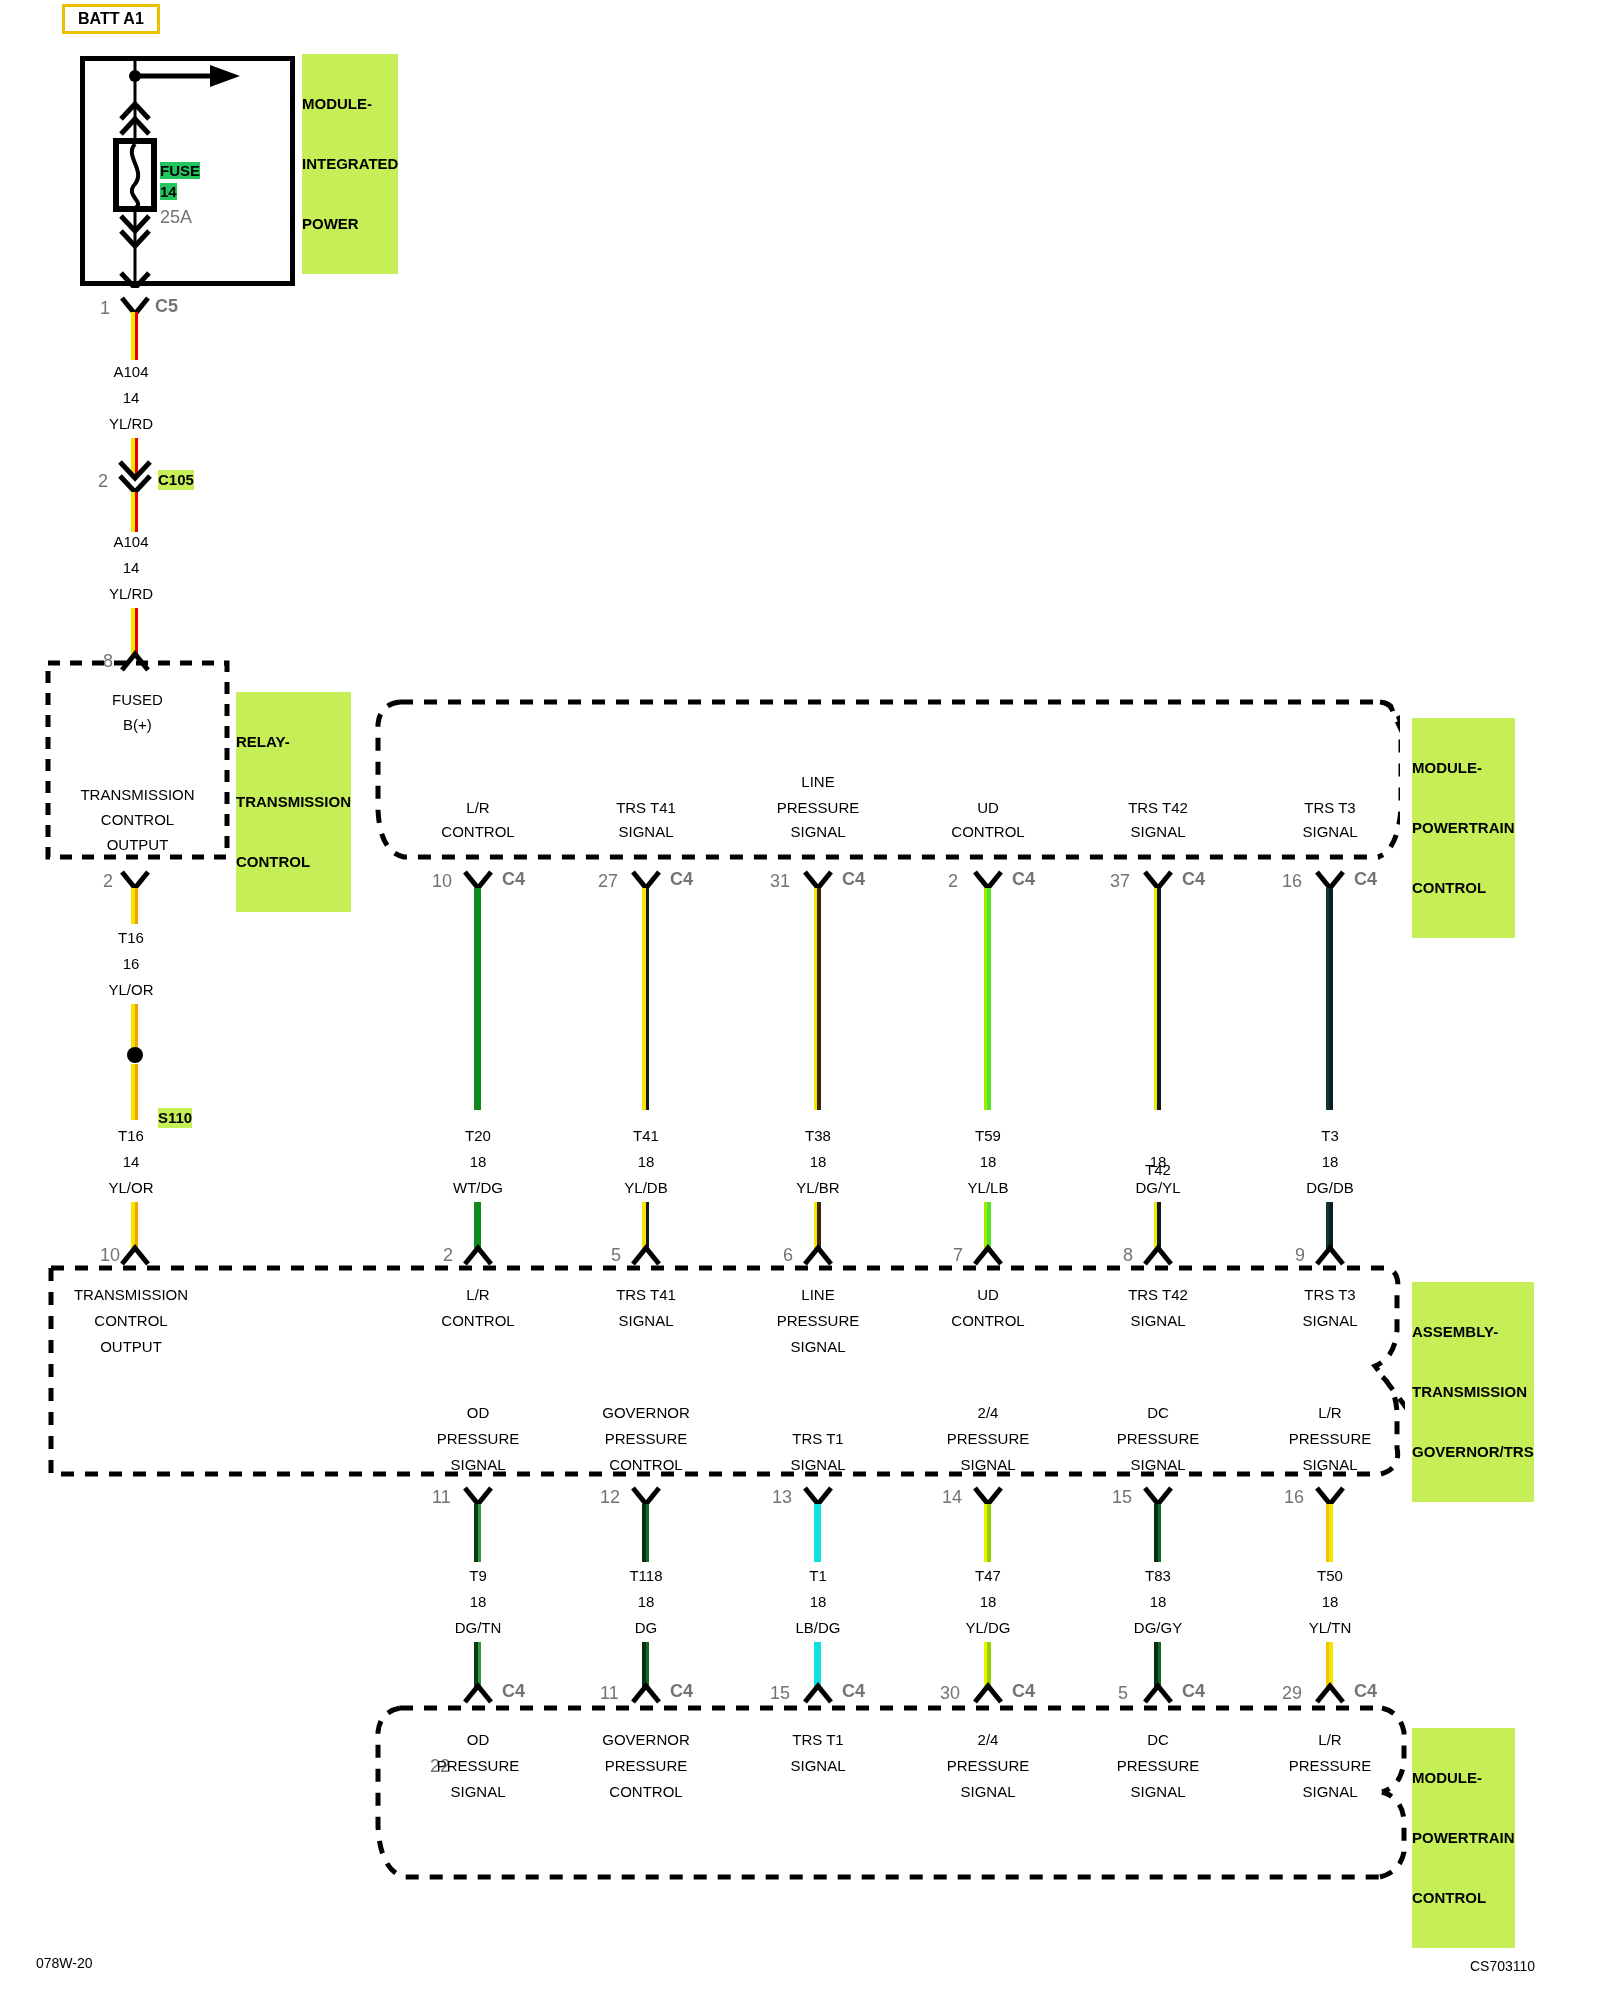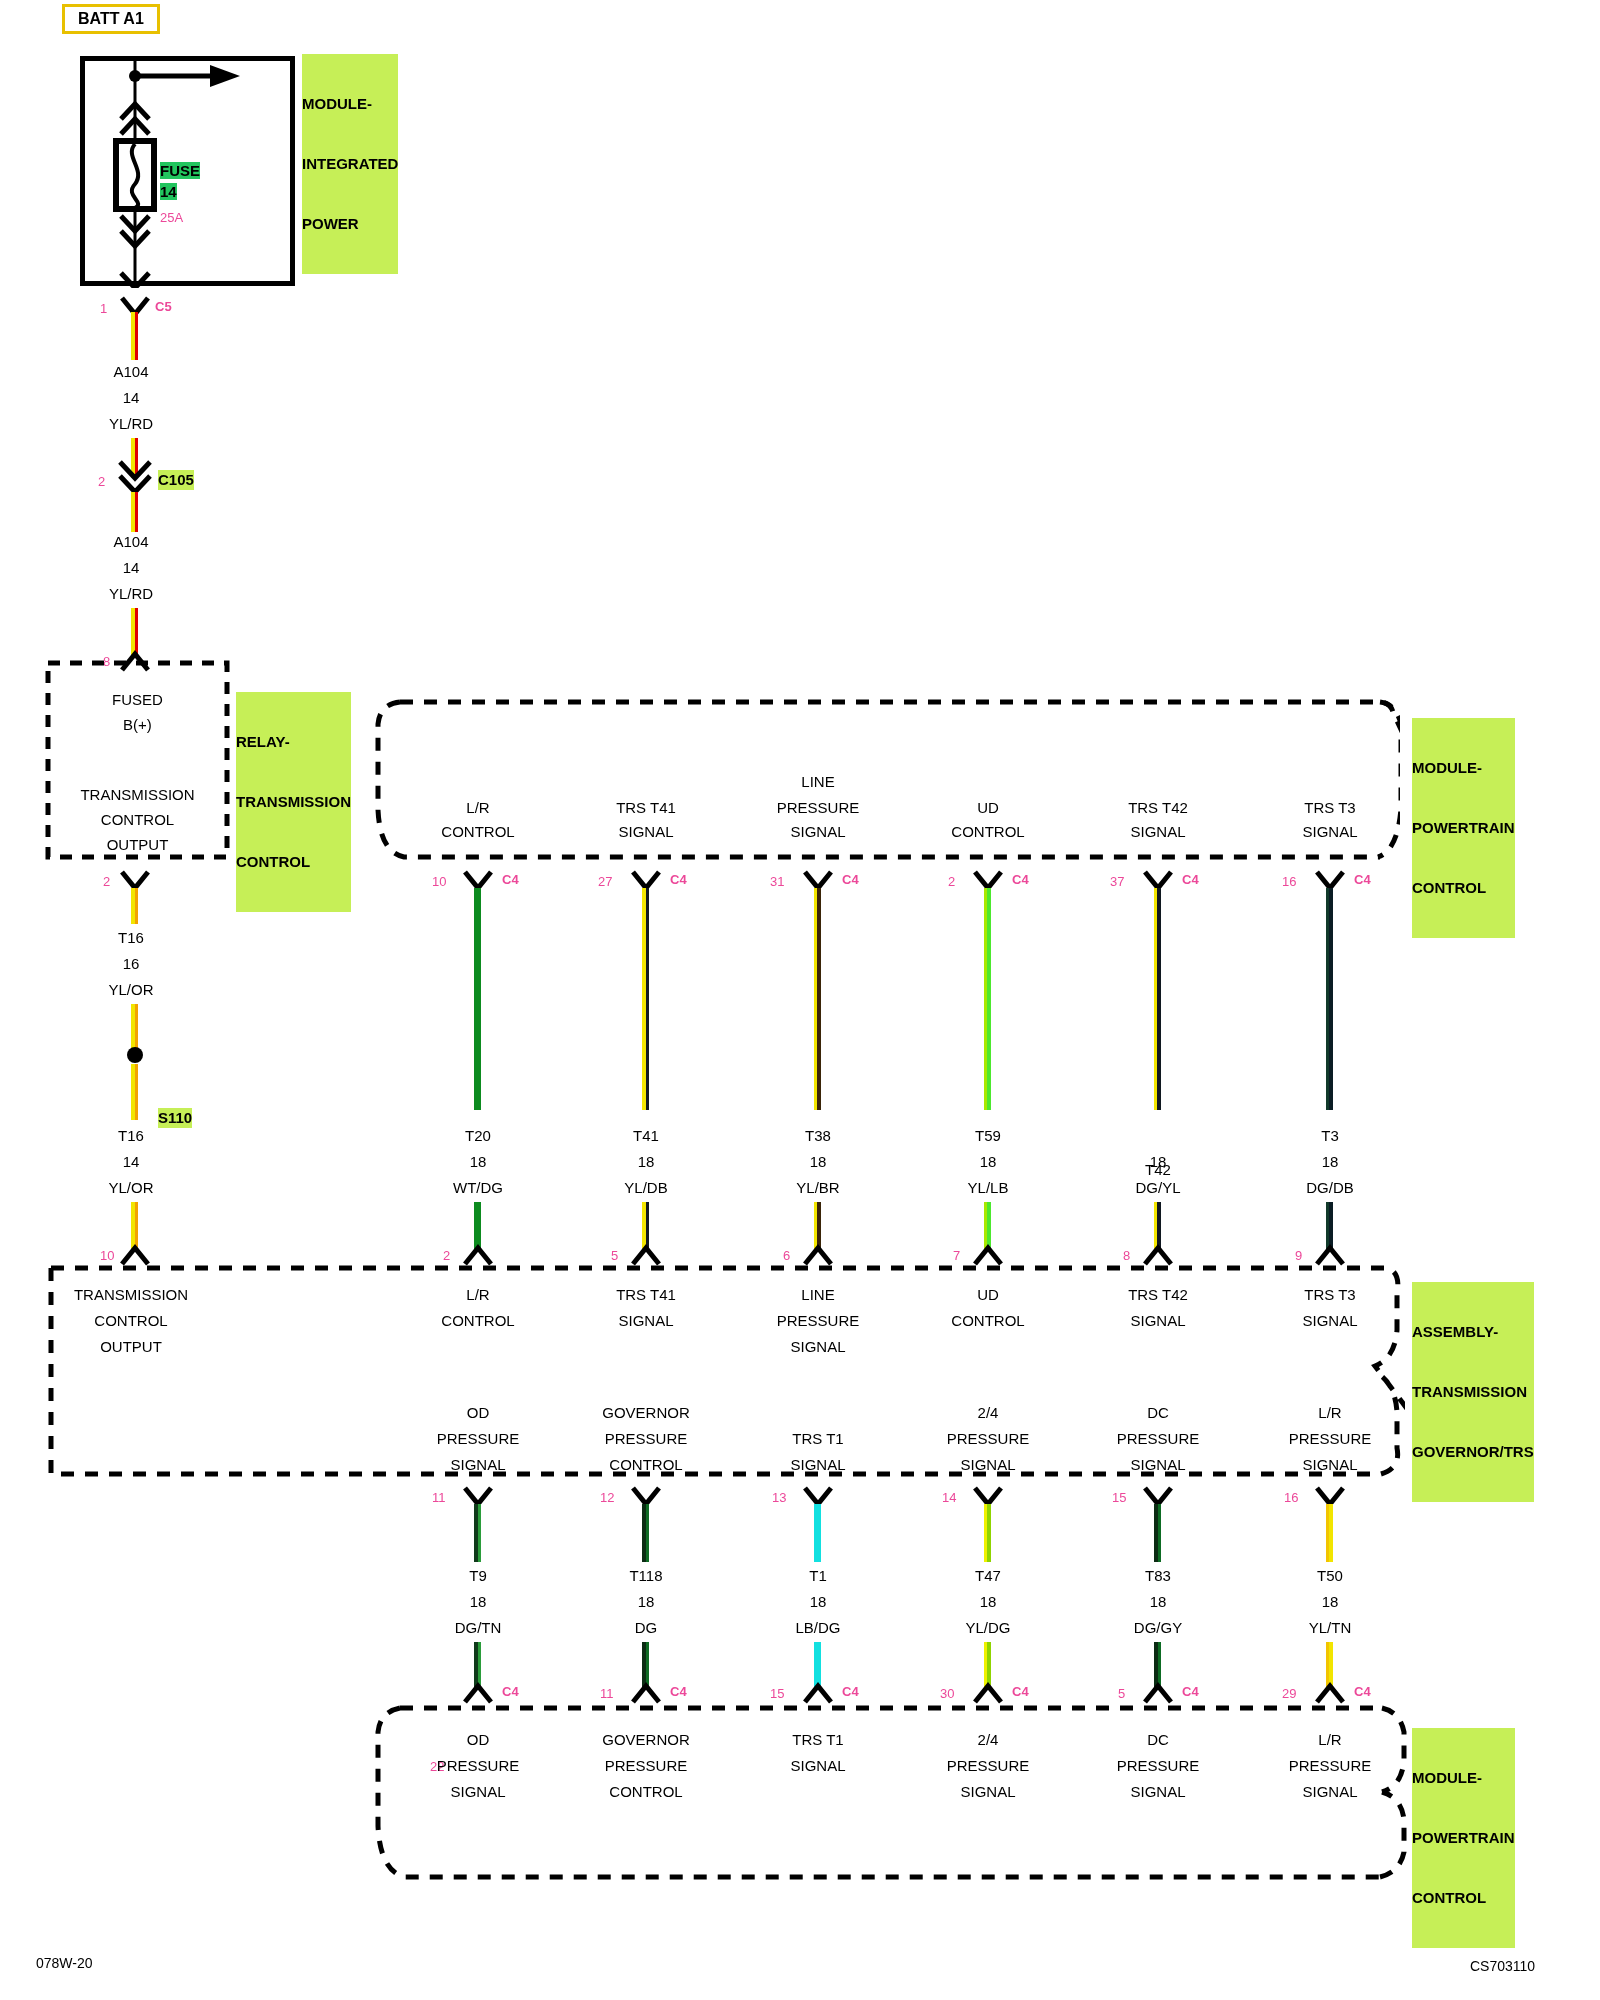--- a/index.html
+++ b/index.html
@@ -2,21 +2,21 @@
 <html><head>
 <meta charset="utf-8">
 <style>
   html,body{margin:0;padding:0;background:#ffffff;}
   body{width:1600px;height:2000px;position:relative;
        font-family:"Liberation Sans",sans-serif;color:#000;}
   #sheet{position:absolute;left:0;top:0;width:1600px;height:2000px;}
 
   
   .abs{position:absolute;}
-  .txt{position:absolute;font-size:13px;line-height:19px;white-space:pre;color:#ec4899;}
+  .txt{position:absolute;font-size:18px;line-height:19px;white-space:pre;color:#737373;}
   .ctr{position:absolute;text-align:center;font-size:15px;line-height:20px;color:#000;}
   .bold{font-weight:bold;}
   .hl{background:#22c55e;display:inline;}
 
   
   .batt-box{position:absolute;border:3px solid #e8c000;background:#fff;
             padding:3px 13px;font-weight:bold;font-size:16px;}
   .mod-box{position:absolute;border:5px solid #000;background:#fff;box-sizing:border-box;}
 
   

